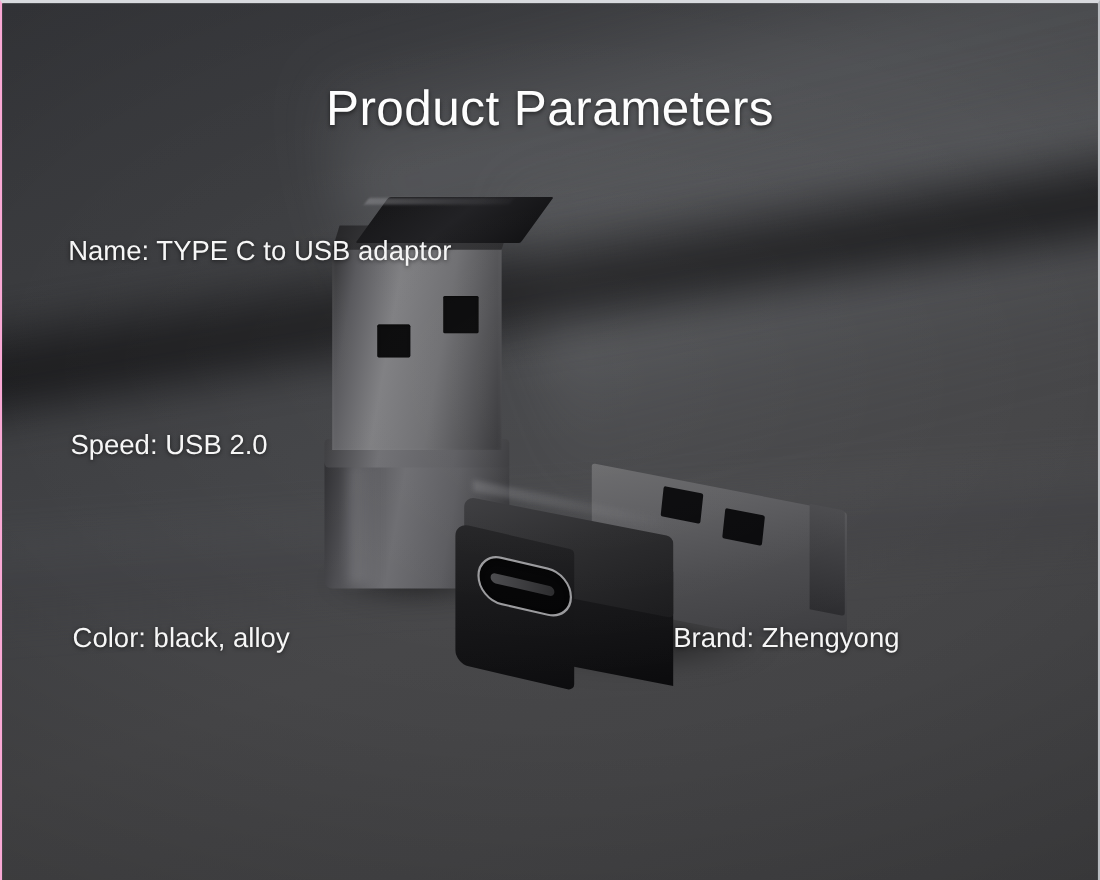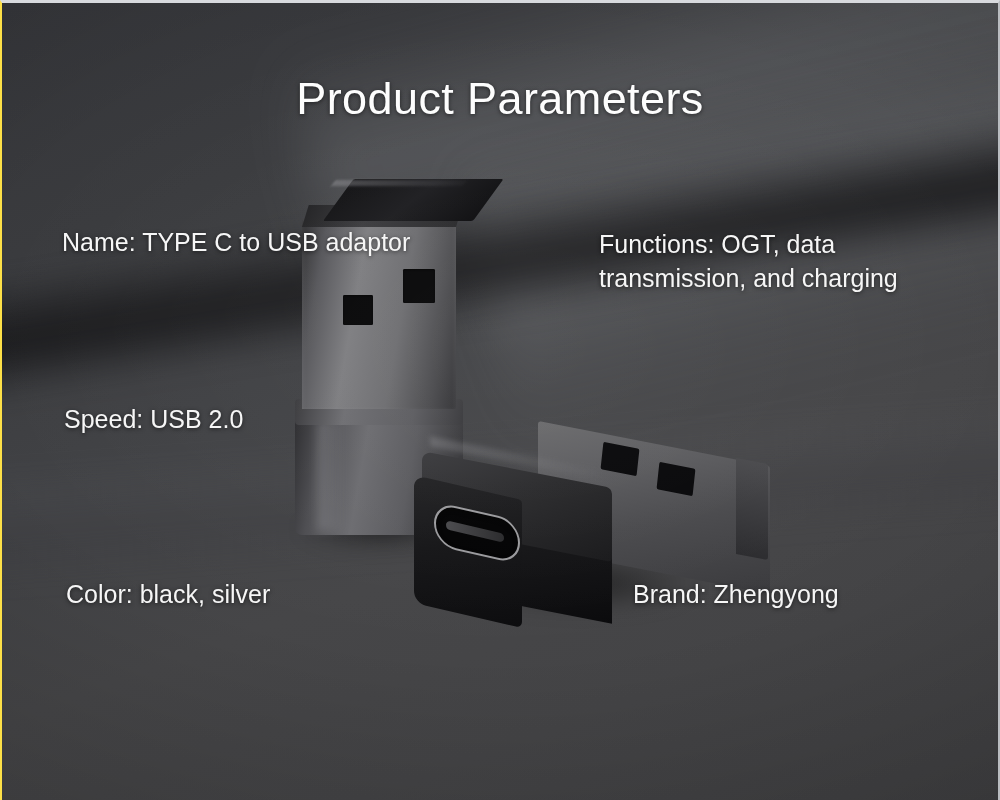--- a/index.html
+++ b/index.html
@@ -8,21 +8,21 @@
     background: #1b1b1b;
   }
   #stage {
     position: relative;
     width: 1000px;
     height: 800px;
     overflow: hidden;
     font-family: "Liberation Sans", sans-serif;
     background: #3e3f41;
     border-top: 3px solid #d8dade;
-    border-left: 2px solid #fde047;
+    border-left: 2px solid #f9a8d4;
     border-right: 2px solid #b9bcc0;
     box-sizing: border-box;
   }
 
   
   .bg-base {
     position: absolute;
     inset: 0;
     background:
       linear-gradient(160deg,
@@ -337,28 +337,27 @@
     text-shadow: 0 1px 4px rgba(0,0,0,0.55);
   }
   .spec {
     position: absolute;
     color: #f6f6f6;
     font-size: 25px;
     font-weight: 400;
     line-height: 1.36;
     text-shadow: 0 1px 4px rgba(0,0,0,0.6);
     white-space: pre-line;
-    margin-top: 14px;
   }
   #spec-name     { left: 60px;  top: 208px; }
   #spec-speed    { left: 62px;  top: 385px; text-align: right; }
   #spec-color    { left: 64px;  top: 560px; }
   #spec-funcs    { left: 597px; top: 210px; width: 400px; }
   #spec-shell    { left: 606px; top: 386px; }
-  #spec-brand    { left: 610px; top: 560px; padding-left: 21px; }
+  #spec-brand    { left: 610px; top: 560px; }
 </style>
 </head>
 <body>
 
 <div id="stage">
 
   <div class="bg-base"></div>
   <div class="bg-diag-light"></div>
   <div class="bg-sheen-tr"></div>
   <div class="bg-diag-dark"></div>
@@ -390,19 +389,17 @@
     <div class="bk-shell-face"></div>
     <div class="bk-typec-port"></div>
     <div class="bk-typec-tongue"></div>
   </div>
 
   <div class="bg-vignette"></div>
 
   <div class="title">Product Parameters</div>
 
   <div class="spec" id="spec-name">Name: TYPE C to USB adaptor</div>
-  <div class="spec" id="spec-funcs">Functions: OGT, data
-transmission, and charging</div>
   <div class="spec" id="spec-speed">Speed: USB 2.0</div>
-  <div class="spec" id="spec-color">Color: black, silver</div>
+  <div class="spec" id="spec-color">Color: black, alloy</div>
   <div class="spec" id="spec-brand">Brand: Zhengyong</div>
 
 </div>
 
 </body></html>

